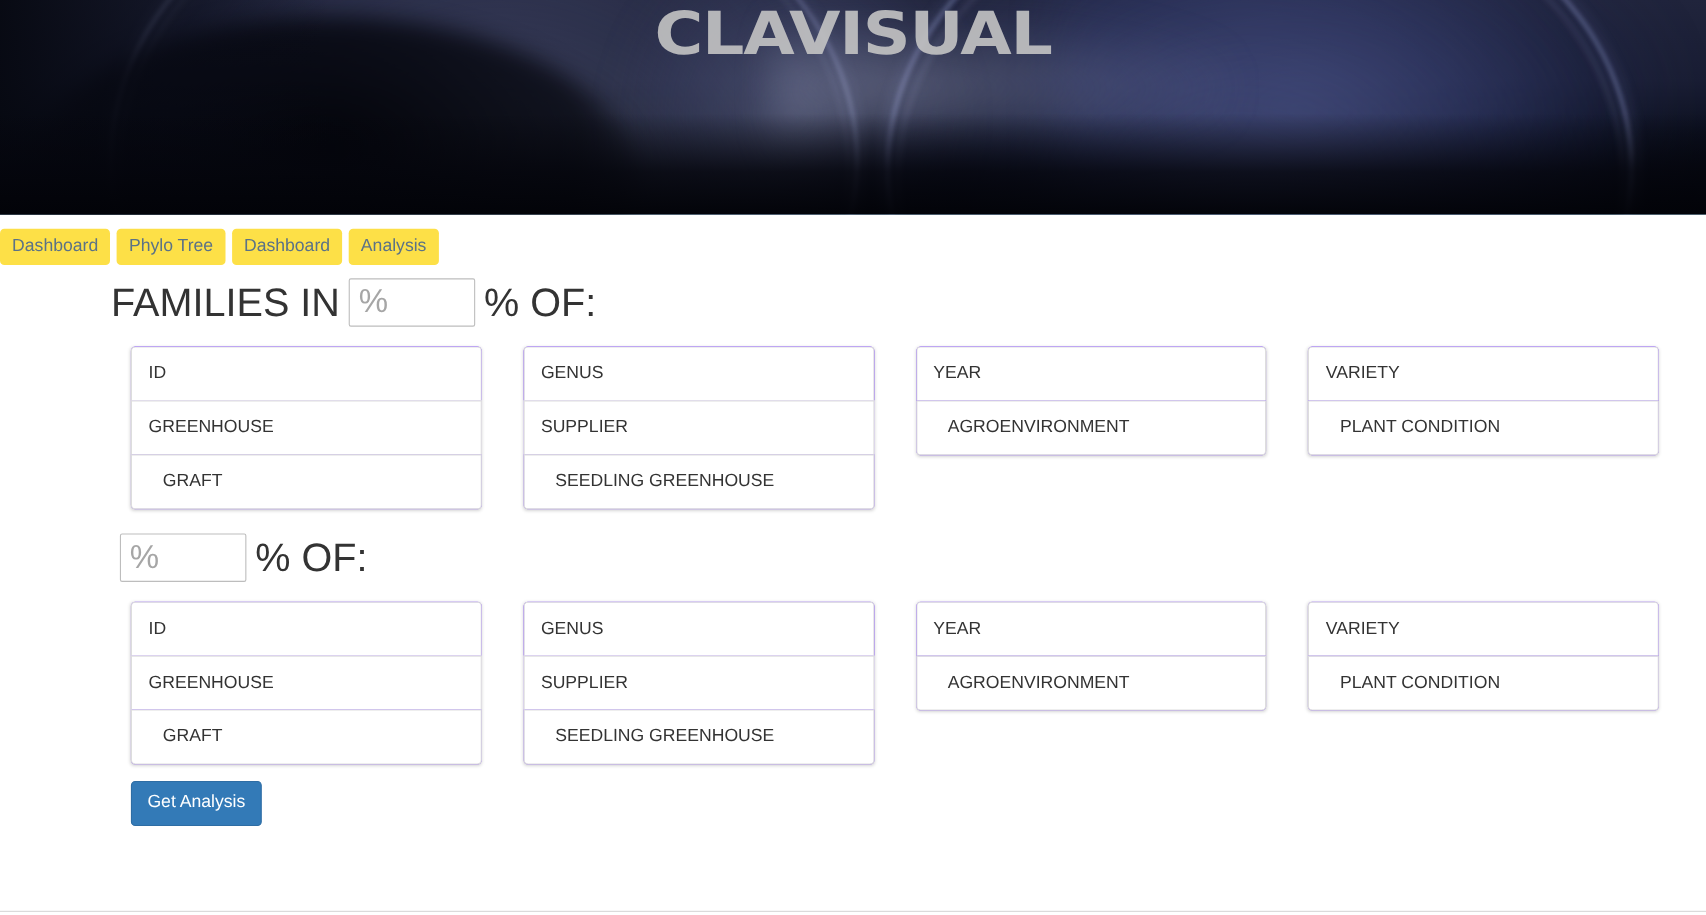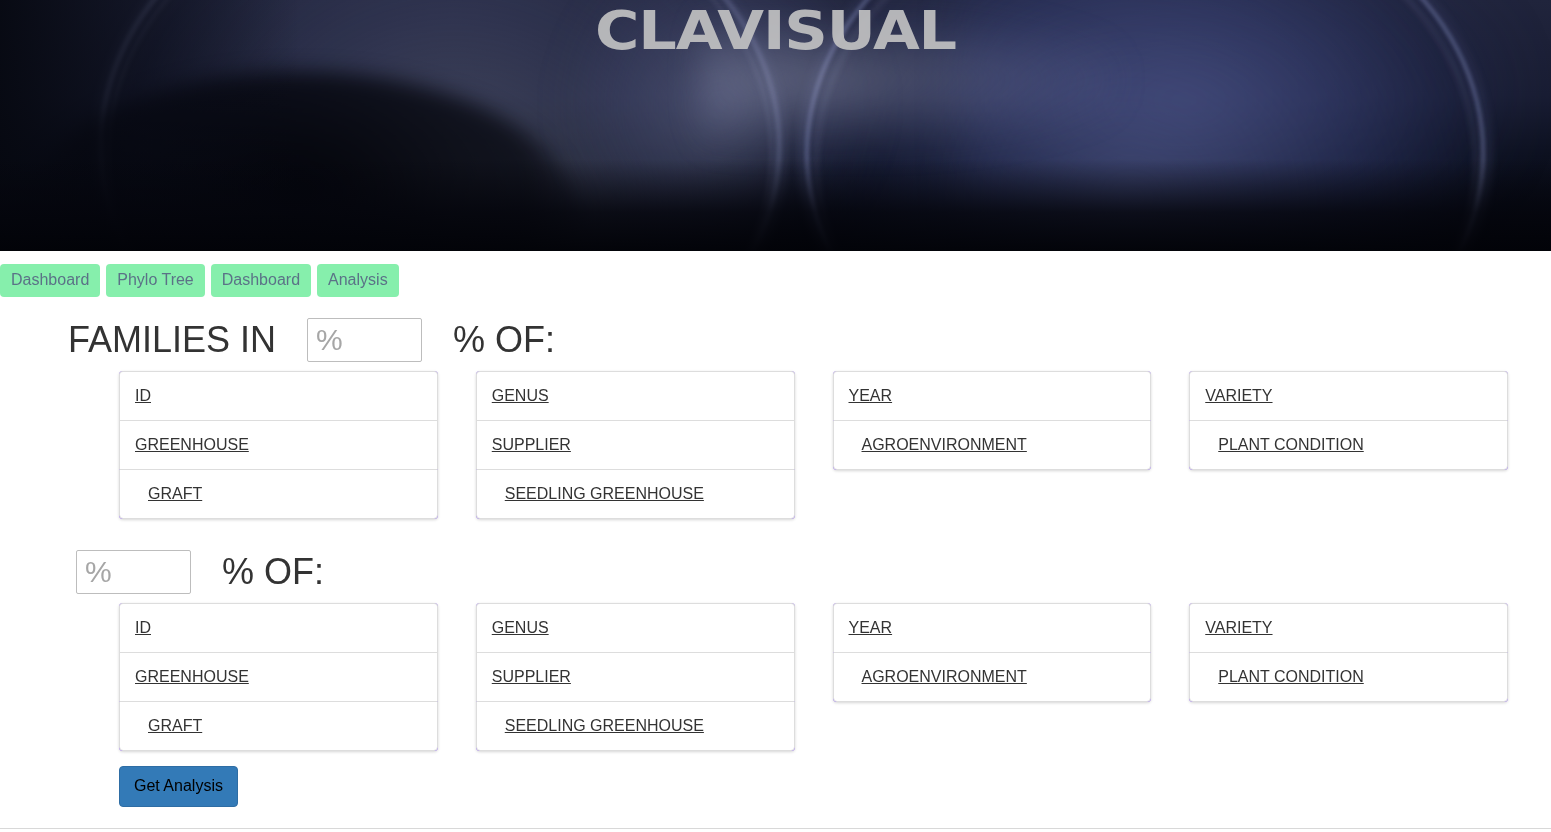--- a/index.html
+++ b/index.html
@@ -12,21 +12,21 @@
     overflow: hidden;
     background: #ffffff;
     font-family: "Liberation Sans", sans-serif;
     color: #333333;
   }
 
   
   .banner {
     position: relative;
     width: 1551px;
-    height: 251px;
+    height: 195px;
     overflow: hidden;
     background: #0c4a6e;
   }
   .banner-photo {
     position: absolute;
     inset: 0;
     width: 100%;
     height: 100%;
   }
   
@@ -153,47 +153,45 @@
   }
 
   
   .nav {
     display: flex;
     gap: 6px;
     padding: 13px 0 12px 0;
     background: #ffffff;
   }
   .nav-btn {
-    background: #86efac;
+    background: #fde047;
     color: #5b7287;
     border: 0;
     border-radius: 4px;
     padding: 7px 11px 8px 11px;
     font-size: 16px;
     line-height: 18px;
     font-family: "Liberation Sans", sans-serif;
     cursor: pointer;
     white-space: nowrap;
   }
 
   
   .content { padding: 0; }
 
   .section-heading {
     margin: 0;
-    padding: 0 0 0 68px;
+    padding: 0 0 0 101px;
     height: 62px;
     display: flex;
-    align-items: center;
     font-size: 36px;
     font-weight: 400;
     line-height: 44px;
     color: #333333;
     white-space: nowrap;
-    gap: 23px;
   }
   .section-heading .pct-input {
     width: 115px;
     height: 44px;
     margin: 0 8px;
     padding: 2px 8px;
     font-size: 30px;
     line-height: 40px;
     font-family: "Liberation Sans", sans-serif;
     color: #555555;
@@ -214,21 +212,20 @@
     gap: 38px;
     align-items: flex-start;
   }
   .col { flex: 1 1 0; min-width: 0; }
 
   .list-group {
     background: #8b5cf6;
     border-radius: 4px;
     box-shadow: 0 1px 3px rgba(0,0,0,0.17);
     overflow: visible;
-    text-decoration: underline;
   }
   .list-item {
     background: #ffffff;
     border: 1px solid #dddddd;
     border-bottom-width: 0;
     padding: 13px 15px 14px 15px;
     font-size: 16px;
     line-height: 21px;
     color: #333333;
     cursor: pointer;
@@ -248,21 +245,21 @@
   }
 
   .block-gap-1 { height: 22px; }
 
   .action-bar { padding-left: 119px; padding-top: 15px; }
   .btn-primary {
     display: inline-block;
     background: #337ab7;
     border: 1px solid #2e6da4;
     border-radius: 4px;
-    color: #000000;
+    color: #ffffff;
     font-size: 16px;
     line-height: 20px;
     font-family: "Liberation Sans", sans-serif;
     padding: 9px 14px 10px 14px;
     cursor: pointer;
   }
 
   .page-rule {
     position: absolute;
     left: 0; top: 828px;

